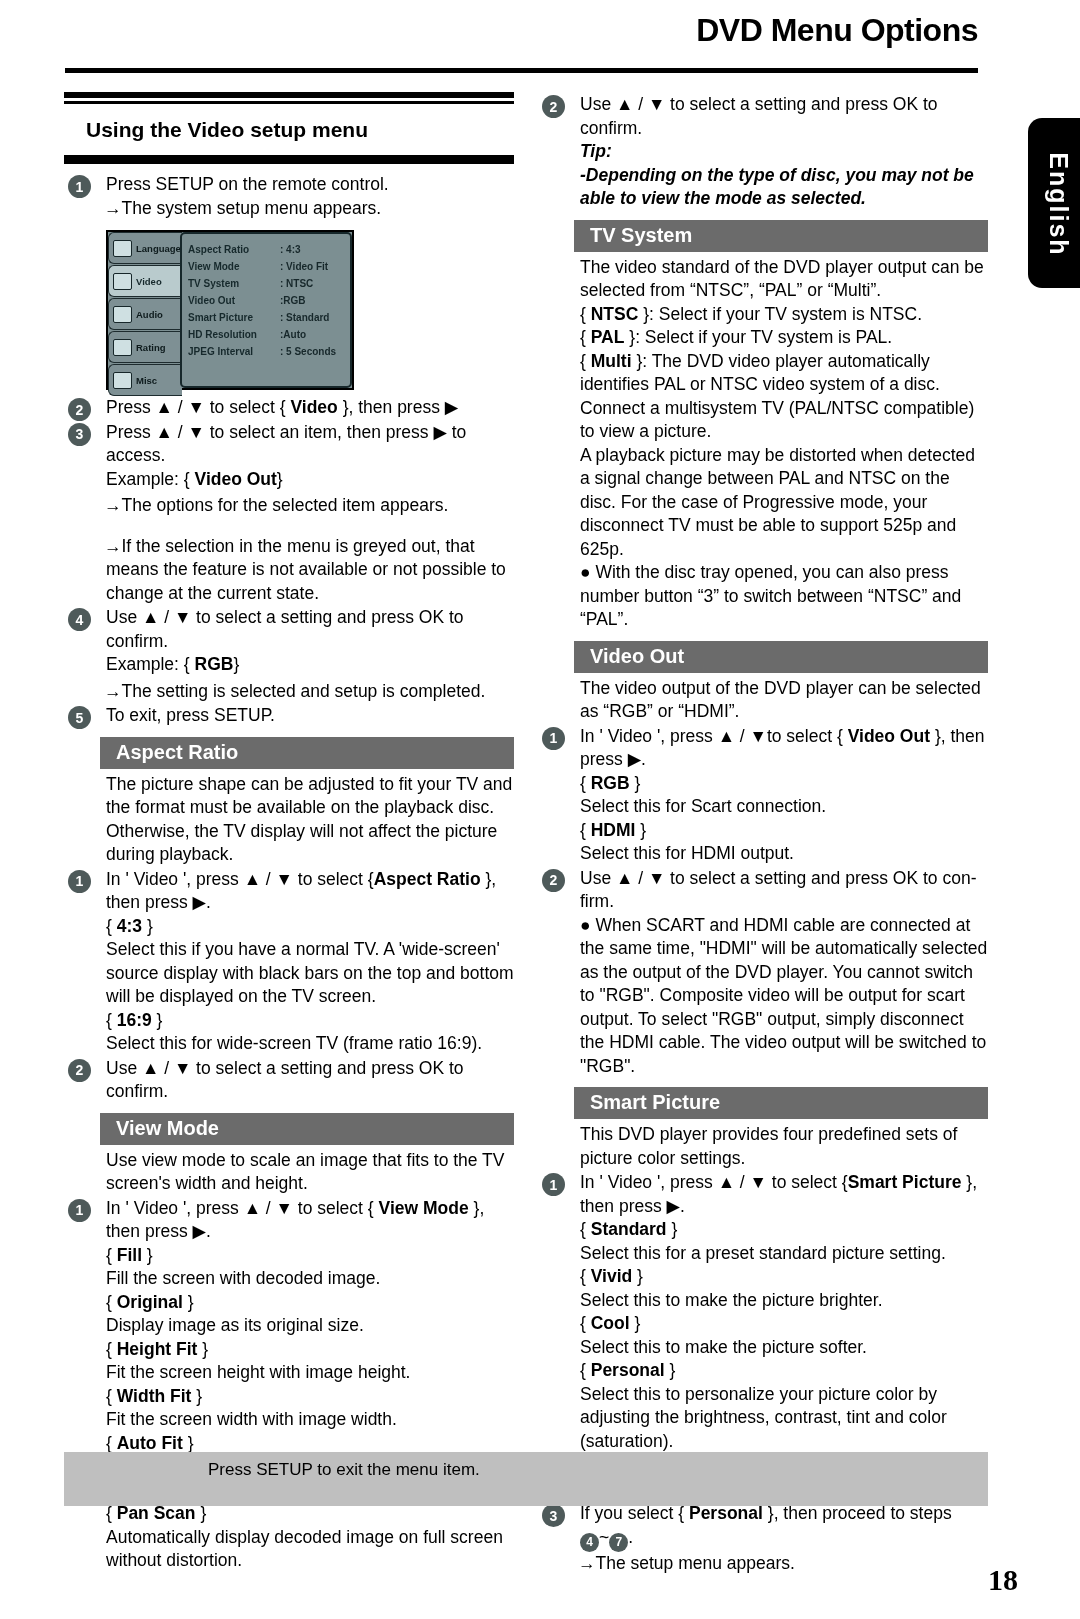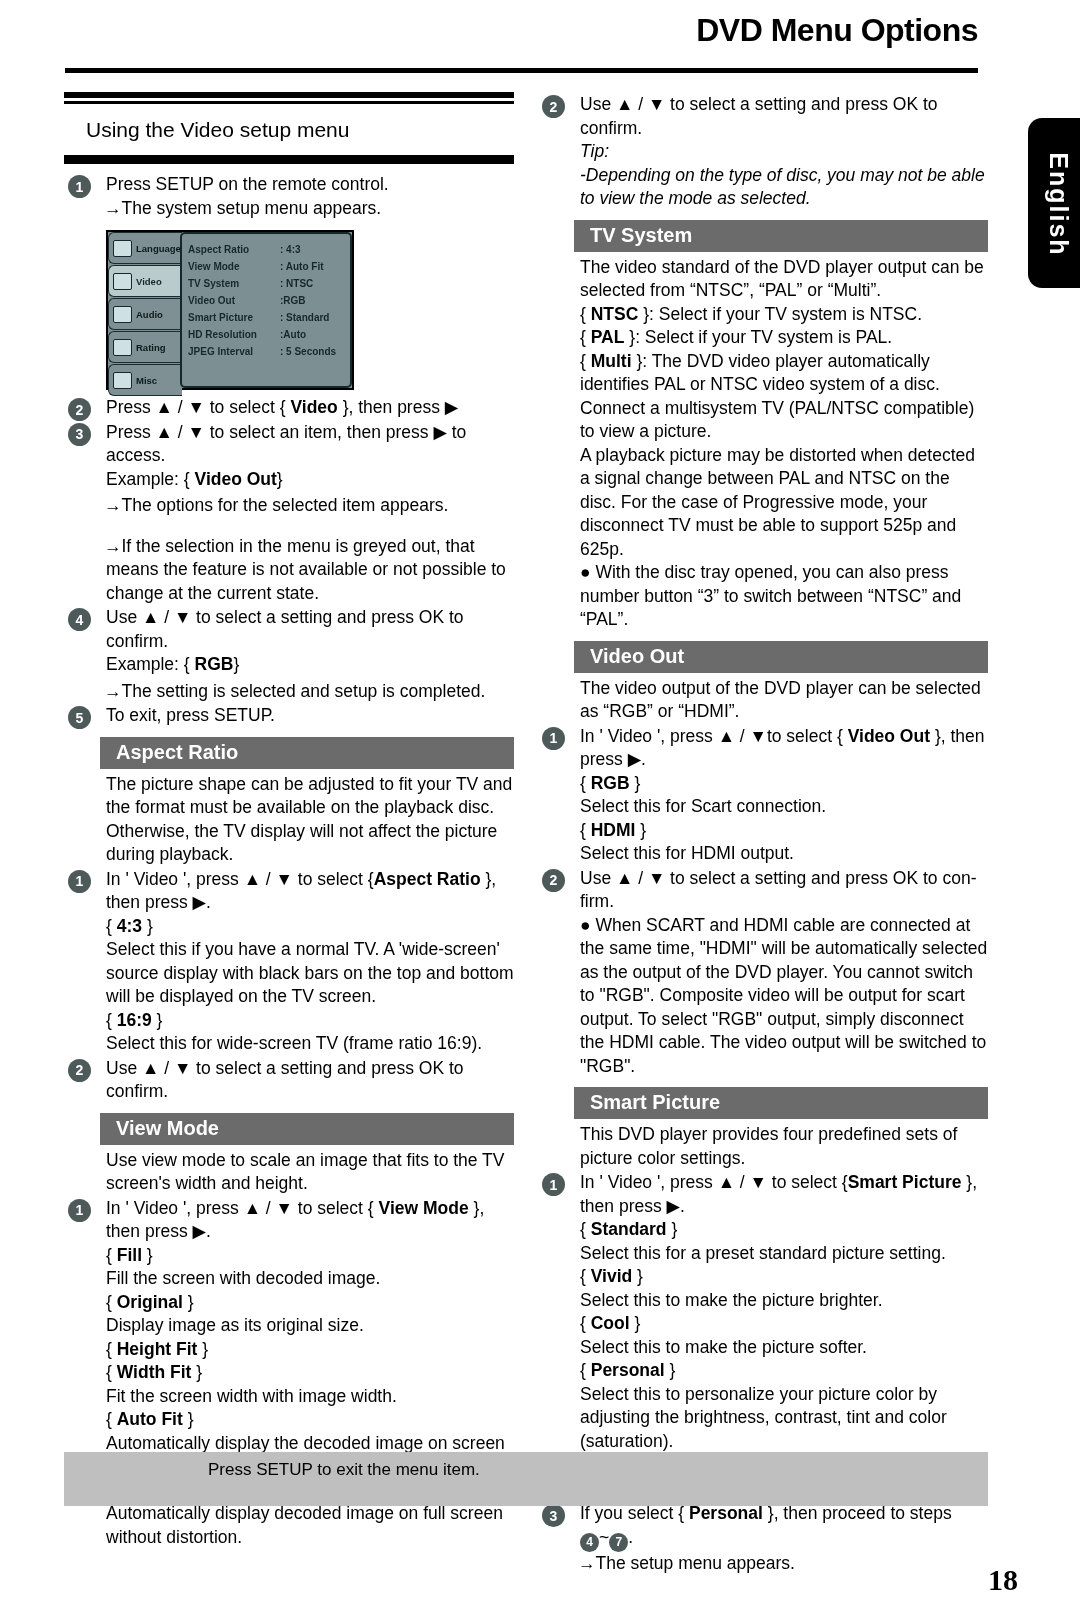--- a/index.html
+++ b/index.html
@@ -35,35 +35,35 @@
 
   
   .col{position:absolute;top:92px;width:450px;}
   .col-left{left:64px;}
   .col-right{left:538px;}
 
   
   .rule-thick{height:6px;background:#000;}
   .rule-thin{height:3px;background:#000;margin-top:3px;}
   .sect-title{
-    font-size:21px;font-weight:normal;padding:14px 0 10px 22px;
+    font-size:21px;font-weight:bold;padding:14px 0 10px 22px;
   }
 
   
   .p{font-size:17.5px;line-height:23.5px;}
   .step{position:relative;padding-left:42px;margin-top:1px;}
   .num{
     position:absolute;left:4px;top:2px;width:23px;height:23px;border-radius:50%;
     background:#4E5A5A;color:#fff;font-size:14px;font-weight:bold;
     display:flex;align-items:center;justify-content:center;line-height:1;
   }
   .indent{padding-left:42px;}
   .arrowline{padding-left:42px;text-indent:-2px;}
   .b{font-weight:bold;}
-  .i{font-style:italic;}
+  .i{font-style:italic;font-weight:bold;}
 
   .inum{
     display:inline-flex;width:19px;height:19px;border-radius:50%;
     background:#4E5A5A;color:#fff;font-size:12px;font-weight:bold;
     align-items:center;justify-content:center;vertical-align:-3px;
   }
 
   
   .banner{
     background:#6B6B6B;color:#fff;font-size:20px;font-weight:bold;
@@ -165,21 +165,21 @@
           <em>Misc</em>
         </div>
       </div>
       <div class="osd-panel">
         <div class="osd-row">
           <span class="k">Aspect Ratio</span>
           <span class="v">: 4:3</span>
         </div>
         <div class="osd-row">
           <span class="k">View Mode</span>
-          <span class="v">: Auto Fit</span>
+          <span class="v">: Video Fit</span>
         </div>
         <div class="osd-row">
           <span class="k">TV System</span>
           <span class="v">: NTSC</span>
         </div>
         <div class="osd-row">
           <span class="k">Video Out</span>
           <span class="v">:RGB</span>
         </div>
         <div class="osd-row">
@@ -249,20 +249,21 @@
       <div class="indent">Use view mode to scale an image that fits to the TV screen's width and height.</div>
       <div class="step">
         <span class="num">1</span>
         <span>In ' Video ', press ▲ / ▼ to select {</span> <span class="b">View Mode</span> <span>}, then press ▶.</span>
       </div>
       <div class="indent">{ <span class="b">Fill</span> }</div>
       <div class="indent">Fill the screen with decoded image.</div>
       <div class="indent">{ <span class="b">Original</span> }</div>
       <div class="indent">Display image as its original size.</div>
       <div class="indent">{ <span class="b">Height Fit</span> }</div>
+      <div class="indent">Fit the screen height with image height.</div>
       <div class="indent">{ <span class="b">Width Fit</span> }</div>
       <div class="indent">Fit the screen width with image width.</div>
       <div class="indent">{ <span class="b">Auto Fit</span> }</div>
       <div class="indent">Automatically display the decoded image on screen at a suitable size.</div>
       <div class="indent">{ <span class="b">Pan Scan</span> }</div>
       <div class="indent">Automatically display decoded image on full screen without distortion.</div>
     </div>
   </div>
 
   <div class="col col-right">

